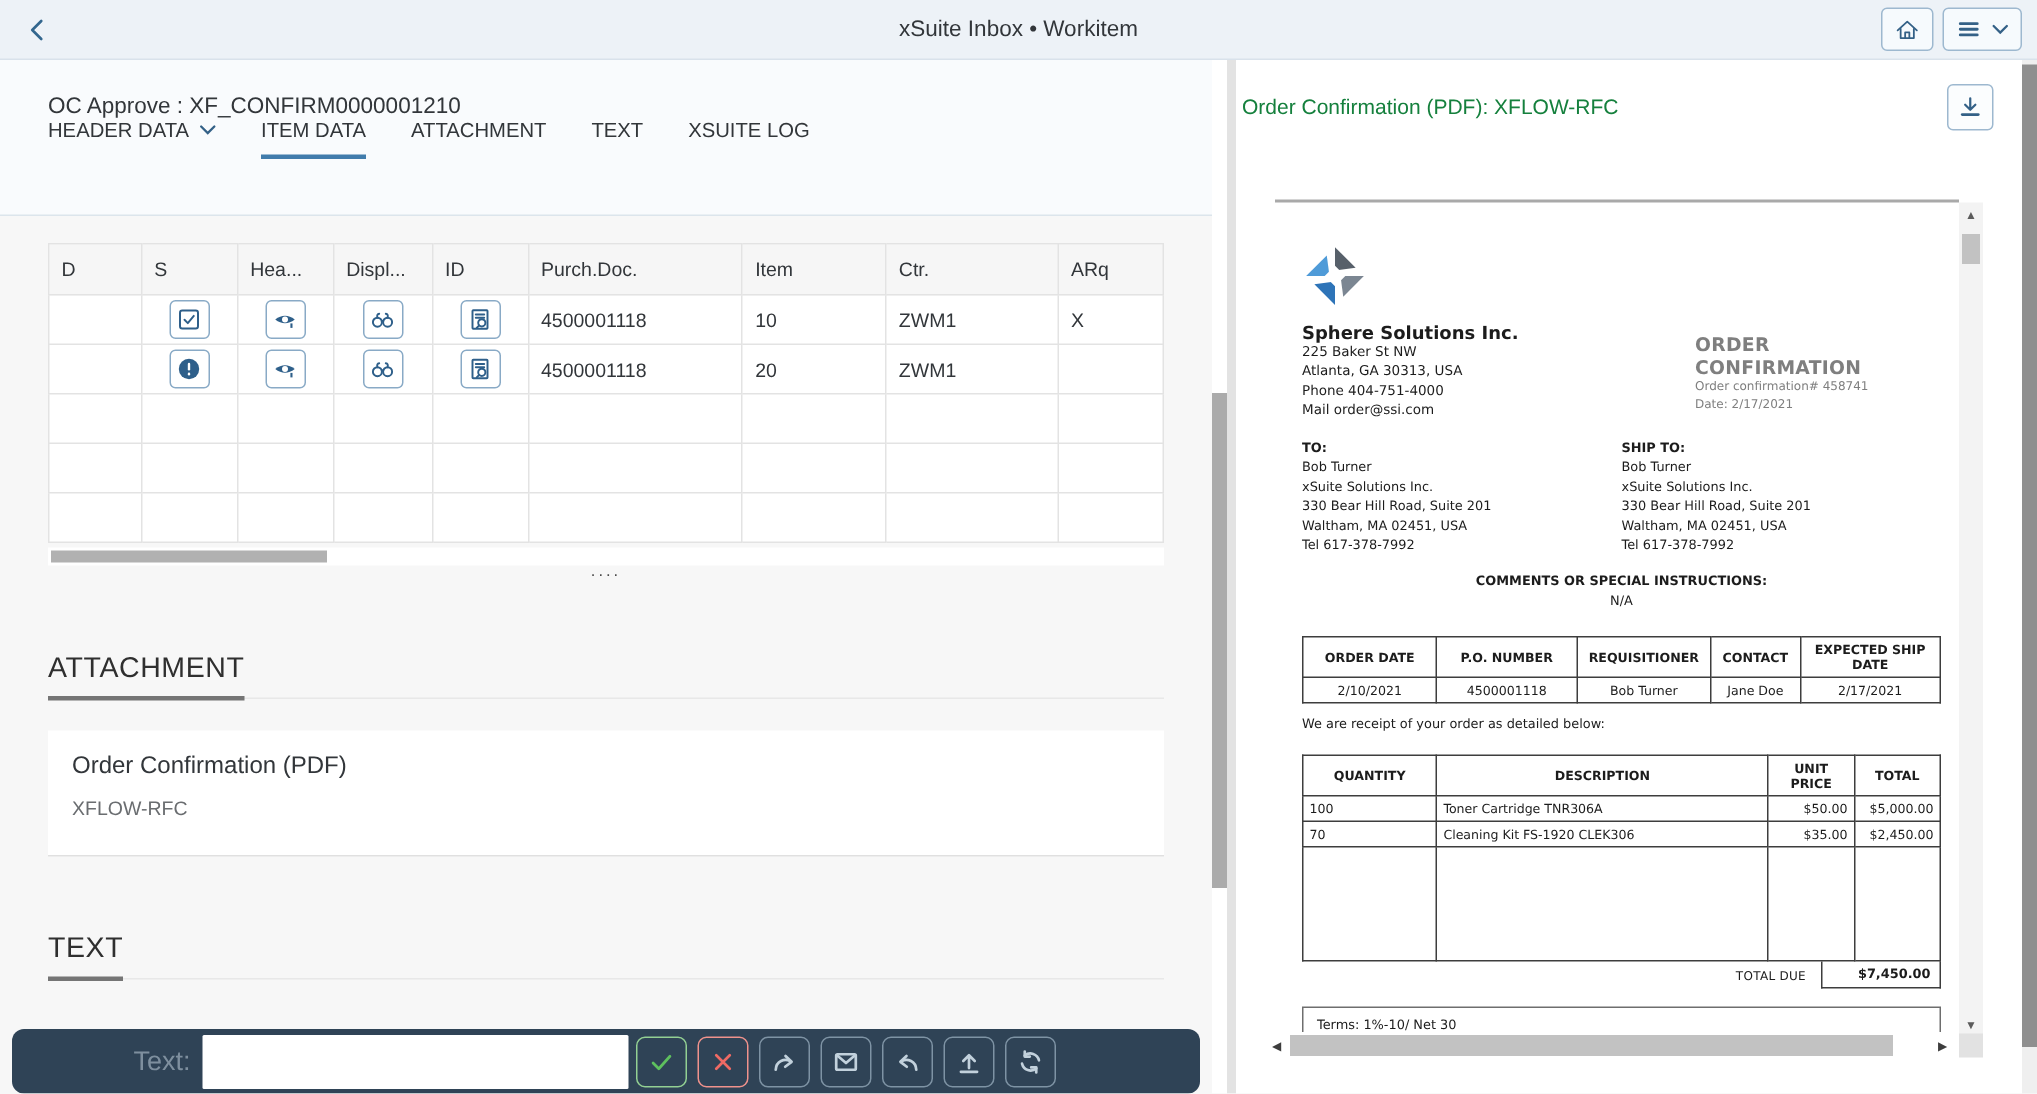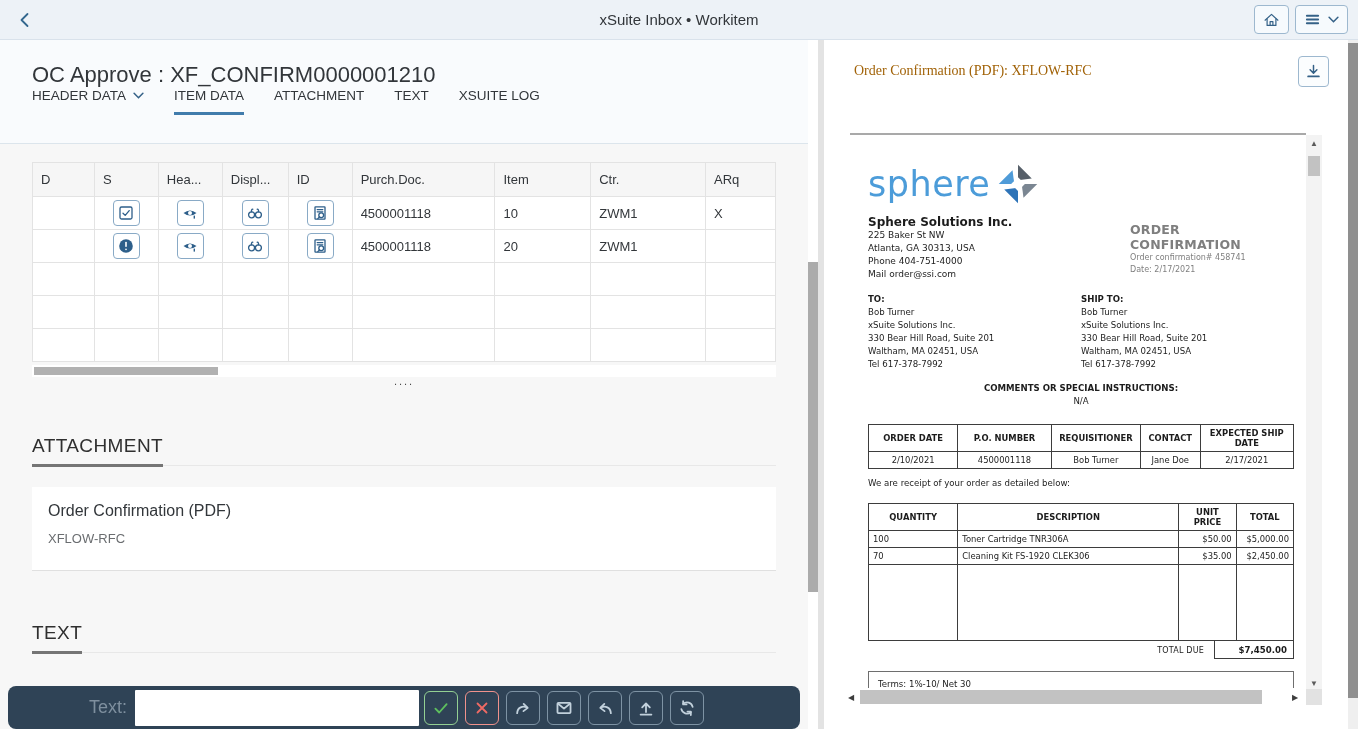--- a/index.html
+++ b/index.html
@@ -17,21 +17,21 @@
     font-size:15px; color:#32363a; }
   .topbar-actions { position:absolute; right:10px; top:5px; display:flex; gap:6px; }
   .tb-btn { height:29px; min-width:33px; padding:0 8px; background:#f6fafd;
     border:1px solid #9db8cf; border-radius:4px; cursor:pointer;
     display:flex; align-items:center; justify-content:center; gap:7px; }
 
   
   .left-panel { position:absolute; left:0; top:40px; width:820px; height:689px; }
   .lp-header { position:absolute; left:0; top:0; width:820px; height:104px;
     background:#f9fbfd; border-bottom:1px solid #dce5ec; padding:22px 0 0 32px; }
-  .lp-header h1 { font-size:22px; font-weight:400; color:#32363a; }
+  .lp-header h1 { font-size:15px; font-weight:400; color:#32363a; }
   .tabs { display:flex; gap:30px; }
   .tab { display:flex; align-items:center; gap:7px; padding-bottom:9px;
     font-size:13.5px; color:#32363a; cursor:pointer; border-bottom:3px solid transparent; }
   .tab.active { border-bottom-color:#417cac; }
 
   .lp-content { position:absolute; left:0; top:104px; width:820px; height:585px; background:#f7f7f7; }
 
   
   .item-table { position:absolute; left:32px; top:18px; width:744px;
     border-collapse:collapse; background:#fff; font-size:13px; }
@@ -77,21 +77,21 @@
 
   
   .lp-scrollbar { position:absolute; left:808px; top:40px; width:10px; height:689px; background:#fff; }
   .lp-scroll-thumb { position:absolute; left:0; top:222px; width:10px; height:330px; background:#ababab; }
   .panel-divider { position:absolute; left:818px; top:40px; width:6px; height:689px; background:#e3e3e3; }
   .page-scrollbar { position:absolute; left:1348px; top:40px; width:10px; height:689px; background:#efefef; }
   .page-scroll-thumb { position:absolute; left:0; top:3px; width:10px; height:655px; background:#8f8f8f; }
 
   
   .right-panel { position:absolute; left:824px; top:40px; width:524px; height:689px; background:#fff; }
-  .rp-title { position:absolute; left:30px; top:23px; font-size:14px; color:#a16207;font-family:Liberation Serif, serif; }
+  .rp-title { position:absolute; left:4px; top:23px; font-size:14px; color:#15803d; }
   .dl-btn { position:absolute; left:474px; top:16px; width:31px; height:31px; background:#fbfdfe;
     border:1px solid #9db8cf; border-radius:4px; cursor:pointer;
     display:flex; align-items:center; justify-content:center; }
 
   .pdf-topline { position:absolute; left:26px; top:93px; width:456px; height:2px; background:#a9a9a9; }
   .pdf-doc { position:absolute; left:26px; top:95px; width:456px; height:553px; overflow:hidden;
     font-family:"DejaVu Sans", sans-serif; font-size:9px; color:#1c1c1c;
     padding:0 12px 0 18px; }
 
   .logo-row { margin-top:27px; display:flex; align-items:center; gap:6px; }
@@ -427,21 +427,20 @@
           <path d="M8 2.4 V9.2 M4.8 6.4 L8 9.6 L11.2 6.4"></path>
           <path d="M3 12.6 h10" stroke-width="1.8"></path>
         </svg>
     </button>
 
     <div class="pdf-topline"></div>
 
     <div class="pdf-doc">
       <div style="position:relative;">
         <div class="logo-row">
-          <span class="logo-text">sphere</span>
           <svg width="44" height="44" viewBox="0 0 48 48">
             <g>
                 <polygon points="24,20 24,3 39,18" fill="#57606a"></polygon>
               </g>
             <g transform="rotate(90 24 24)">
                 <polygon points="24,20 24,3 39,18" fill="#7b8692"></polygon>
               </g>
             <g transform="rotate(180 24 24)">
                 <polygon points="24,20 24,3 39,18" fill="#2e74b8"></polygon>
               </g>

